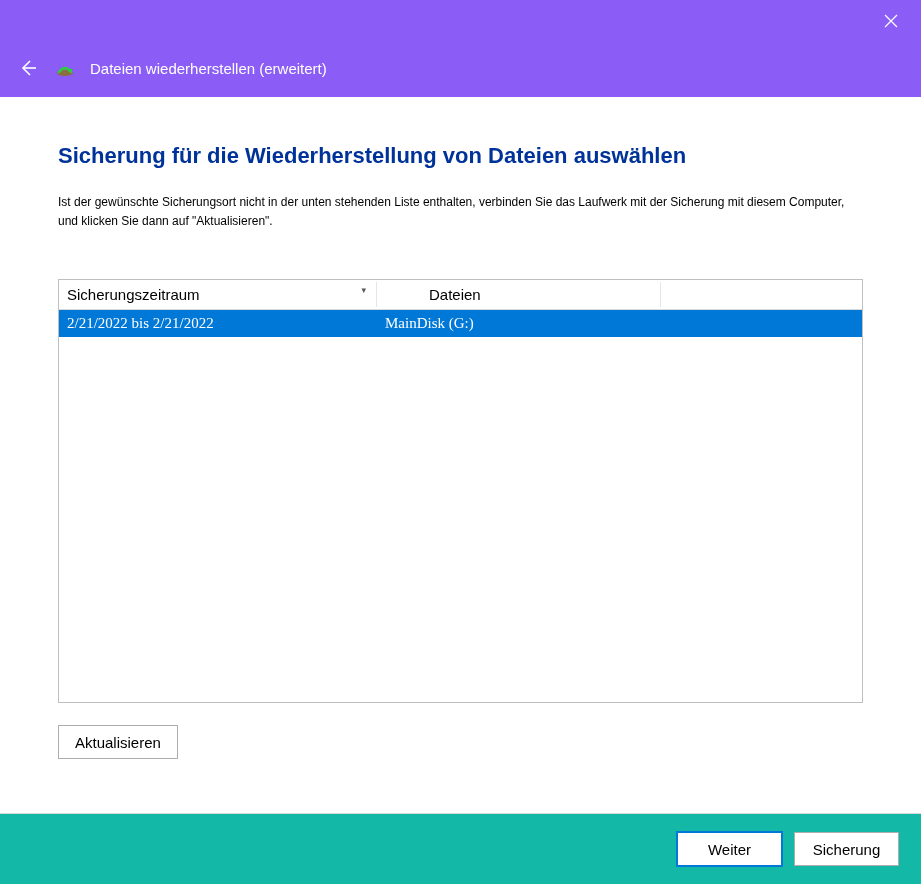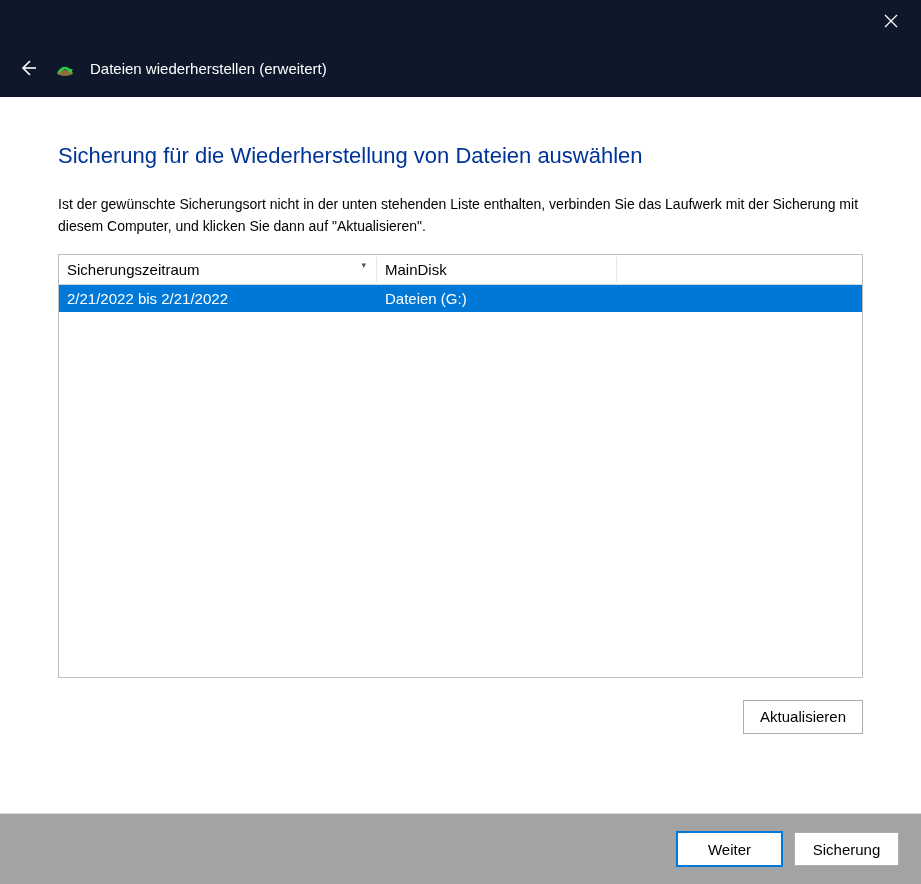--- a/index.html
+++ b/index.html
@@ -10,21 +10,21 @@
     background: #fff;
     color: #000;
     width: 921px;
     height: 884px;
     overflow: hidden;
     display: flex;
     flex-direction: column;
   }
   .titlebar {
     height: 97px;
-    background: #0f172a;
+    background: #8b5cf6;
     color: #fff;
     position: relative;
   }
   .close-btn {
     position: absolute;
     top: 6px;
     right: 8px;
     width: 44px;
     height: 30px;
     display: flex;
@@ -57,42 +57,43 @@
   }
   .content {
     flex: 1;
     padding: 40px 58px 20px 58px;
     display: flex;
     flex-direction: column;
   }
   .page-title {
     color: #003399;
     font-size: 22px;
-    font-weight: 400;
+    font-weight: 700;
     margin: 6px 0 24px 0;
   }
   .page-desc {
-    font-size: 14px;
+    font-size: 12px;
     line-height: 1.6;
-    margin-bottom: 16px;
+    margin-bottom: 48px;
   }
   .table-wrap {
     border: 1px solid #bfbfbf;
     height: 424px;
     display: flex;
     flex-direction: column;
     overflow: hidden;
   }
   .table-header {
     display: flex;
     background: #fff;
     border-bottom: 1px solid #d9d9d9;
     height: 30px;
     align-items: center;
     font-size: 15px;
+    gap: 44px;
   }
   .col {
     padding: 4px 8px;
     border-right: 1px solid #e6e6e6;
     display: flex;
     align-items: center;
     position: relative;
   }
   .col-period { width: 318px; }
   .col-computer { width: 240px; }
@@ -100,54 +101,55 @@
   .sort-ind {
     position: absolute;
     right: 10px;
     top: 3px;
     font-size: 9px;
     color: #555;
   }
   .table-body {
     flex: 1;
     overflow: auto;
+    font-family: Liberation Serif, serif;
   }
   .table-row {
     display: flex;
     height: 27px;
     align-items: center;
     font-size: 15px;
   }
   .table-row.selected {
     background: #0078d7;
     color: #fff;
   }
   .table-row .cell {
     padding: 2px 8px;
   }
   .cell-period { width: 318px; }
   .cell-computer { width: 240px; }
   .cell-location { flex: 1; }
   .actions-row {
     display: flex;
-    justify-content: flex-end;
+    justify-content: space-between;
     margin-top: 22px;
   }
   .win-btn {
     background: #fff;
     border: 1px solid #adadad;
     padding: 6px 16px;
     font-size: 15px;
     font-family: inherit;
     cursor: pointer;
     min-height: 34px;
   }
   .footer {
     border-top: 1px solid #d9d9d9;
-    background: #a3a3a3;
+    background: #14b8a6;
     padding: 18px 22px;
     display: flex;
     justify-content: flex-end;
     gap: 12px;
   }
   .footer .win-btn {
     min-width: 105px;
   }
   .footer .primary {
     border: 1px solid #0078d7;
@@ -186,27 +188,27 @@
   <h1 class="page-title">Sicherung für die Wiederherstellung von Dateien auswählen</h1>
   <div class="page-desc">Ist der gewünschte Sicherungsort nicht in der unten stehenden Liste enthalten, verbinden Sie das Laufwerk mit der Sicherung mit diesem Computer, und klicken Sie dann auf "Aktualisieren".</div>
 
   <div class="table-wrap">
     <div class="table-header">
       <div class="col col-period">
         <span>Sicherungszeitraum</span>
         <span class="sort-ind">▾</span>
       </div>
       <div class="col col-computer">
-        <span>MainDisk</span>
+        <span>Dateien</span>
       </div>
     </div>
     <div class="table-body">
       <div class="table-row selected">
         <div class="cell cell-period">2/21/2022 bis 2/21/2022</div>
-        <div class="cell cell-location">Dateien (G:)</div>
+        <div class="cell cell-location">MainDisk (G:)</div>
       </div>
     </div>
   </div>
 
   <div class="actions-row">
     <button class="win-btn">Aktualisieren</button>
   </div>
 </div>
 
 <div class="footer">

